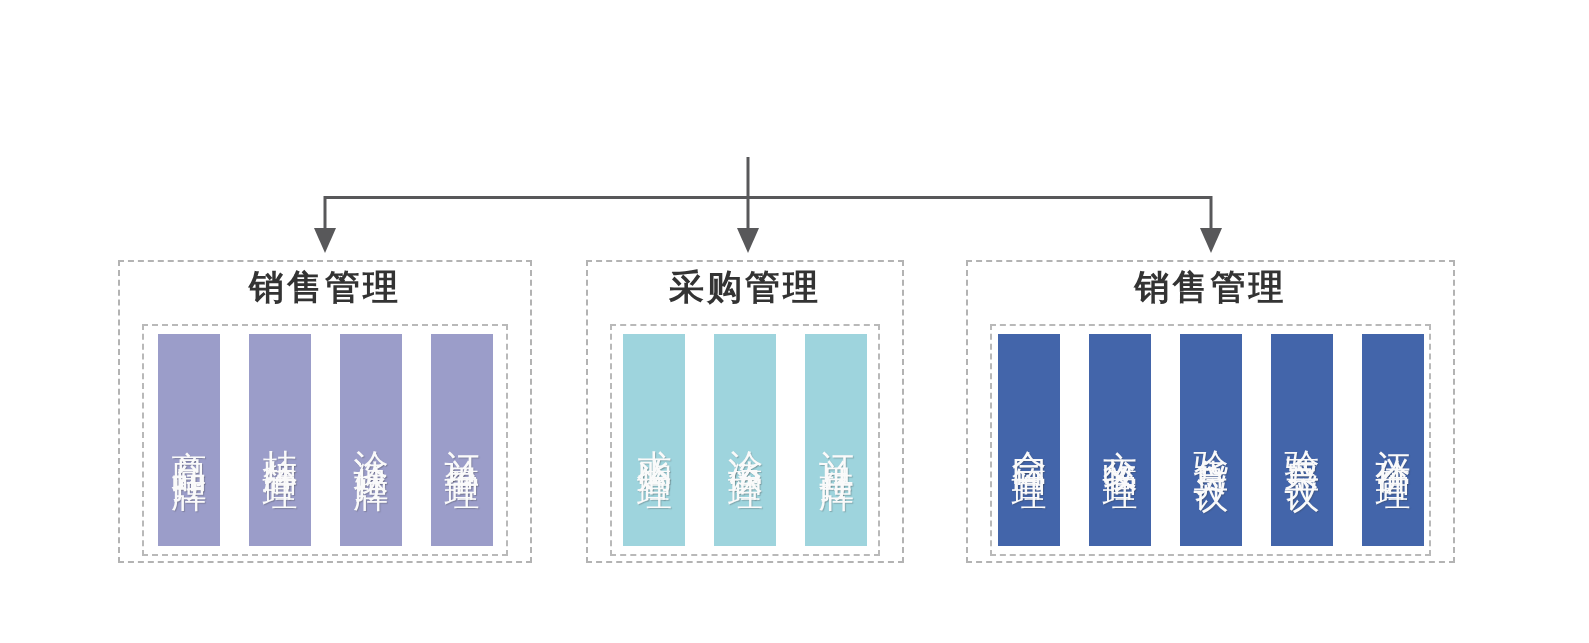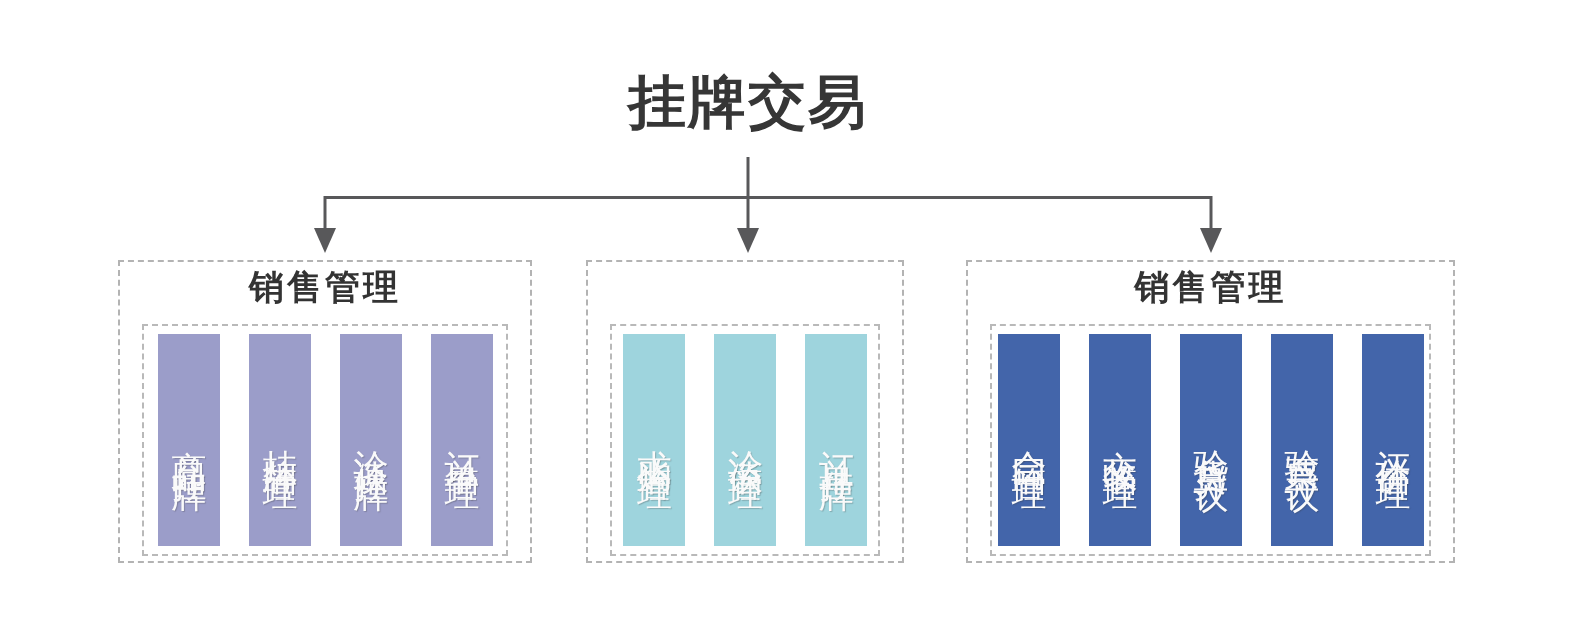--- a/index.html
+++ b/index.html
@@ -37,21 +37,20 @@
     writing-mode:vertical-rl; text-orientation:upright;
     font-size:35px; color:#fafafa; letter-spacing:9px; line-height:1;
     text-shadow:1px 1px 1px rgba(60,60,60,0.28);
   }
 </style>
 </head>
 <body>
 
 <div class="canvas">
 
-  <div class="main-title">挂牌交易</div>
 
   <svg id="connector" viewBox="0 0 1589 643" xmlns="http://www.w3.org/2000/svg">
 
     <line class="stroke" x1="748" y1="157" x2="748" y2="197.5" stroke-width="3" stroke="#58585a"></line>
 
     <line class="stroke" x1="325" y1="197.5" x2="1211" y2="197.5" stroke-width="3" stroke="#58585a"></line>
 
     <line class="stroke" x1="325" y1="196" x2="325" y2="232" stroke-width="3" stroke="#58585a"></line>
     <polygon class="fill" points="314,228 336,228 325,253" fill="#58585a"></polygon>
 
@@ -75,20 +74,21 @@
           <div class="bar" style="background: rgb(155, 157, 201);">
             <span class="bar-text" style="color: rgb(250, 250, 250);">洽谈挂牌</span>
           </div>
           <div class="bar" style="background: rgb(155, 157, 201);">
             <span class="bar-text" style="color: rgb(250, 250, 250);">订单管理</span>
           </div>
         </div>
     </div>
 
     <div class="group group-2">
+      <div class="group-title">采购管理</div>
       <div class="bars-box">
           <div class="bar" style="background: rgb(158, 212, 221);">
             <span class="bar-text" style="color: rgb(250, 250, 250);">求购管理</span>
           </div>
           <div class="bar" style="background: rgb(158, 212, 221);">
             <span class="bar-text" style="color: rgb(250, 250, 250);">洽谈管理</span>
           </div>
           <div class="bar" style="background: rgb(158, 212, 221);">
             <span class="bar-text" style="color: rgb(250, 250, 250);">订单挂牌</span>
           </div>

